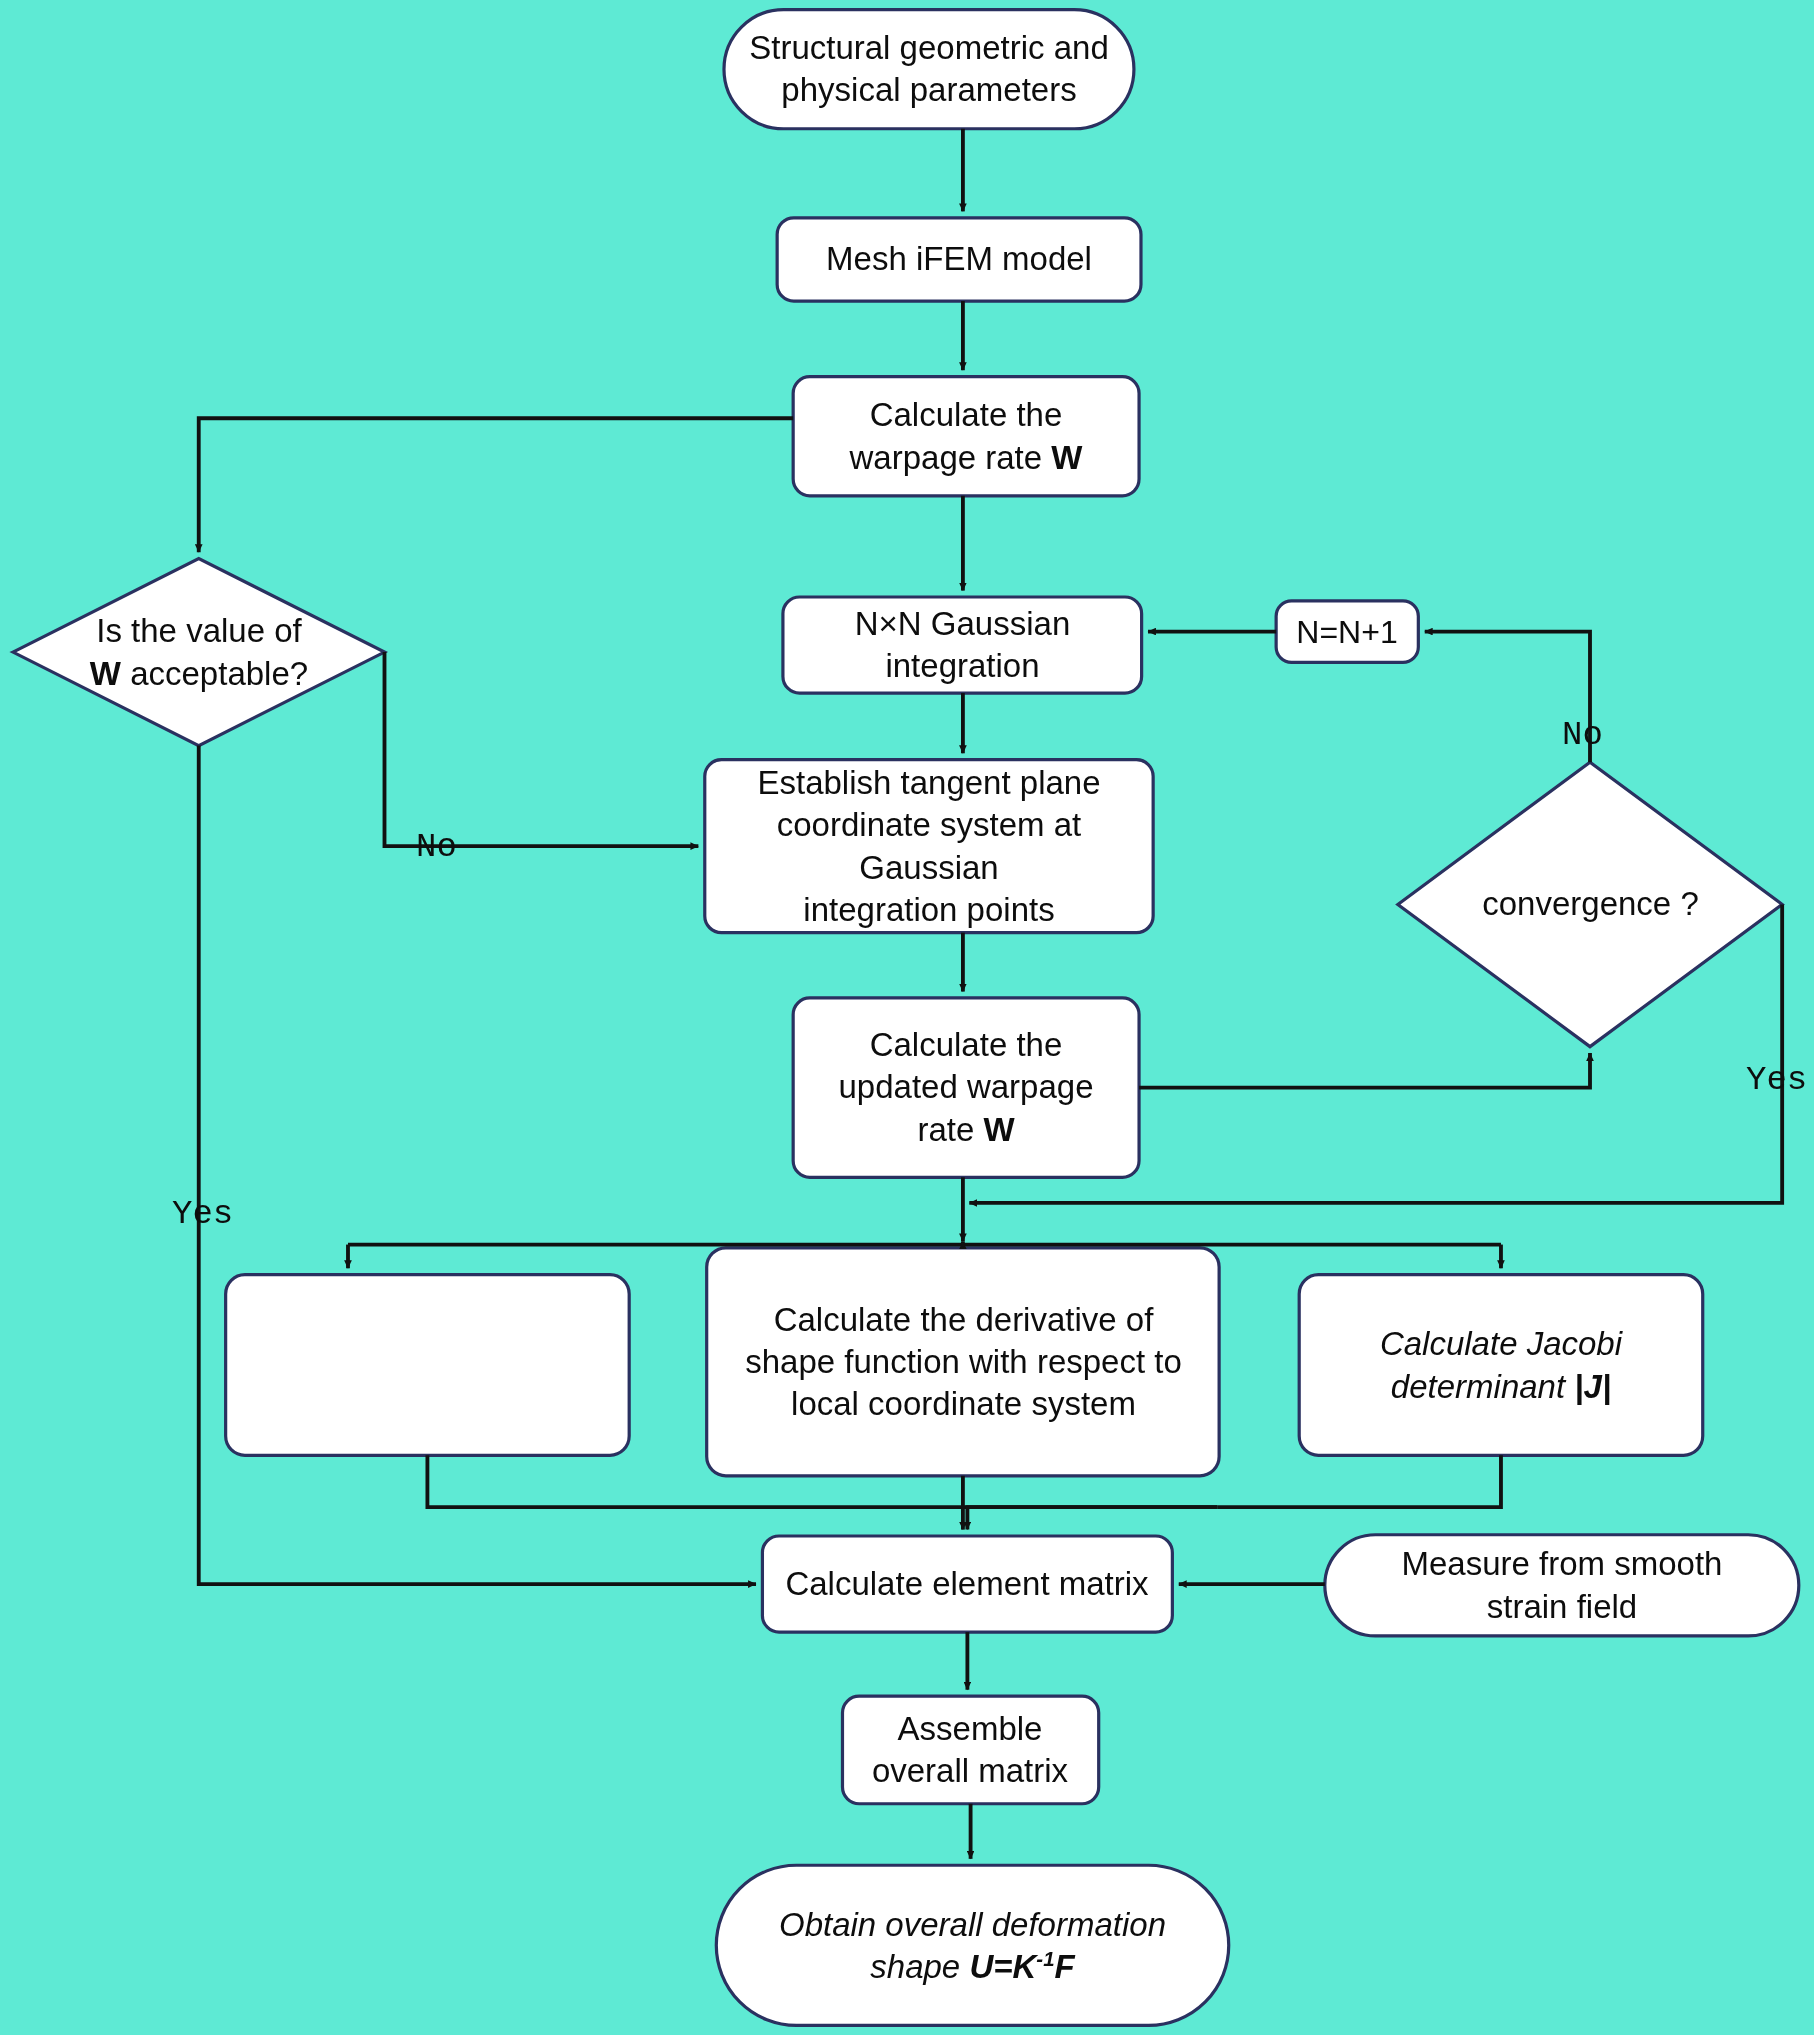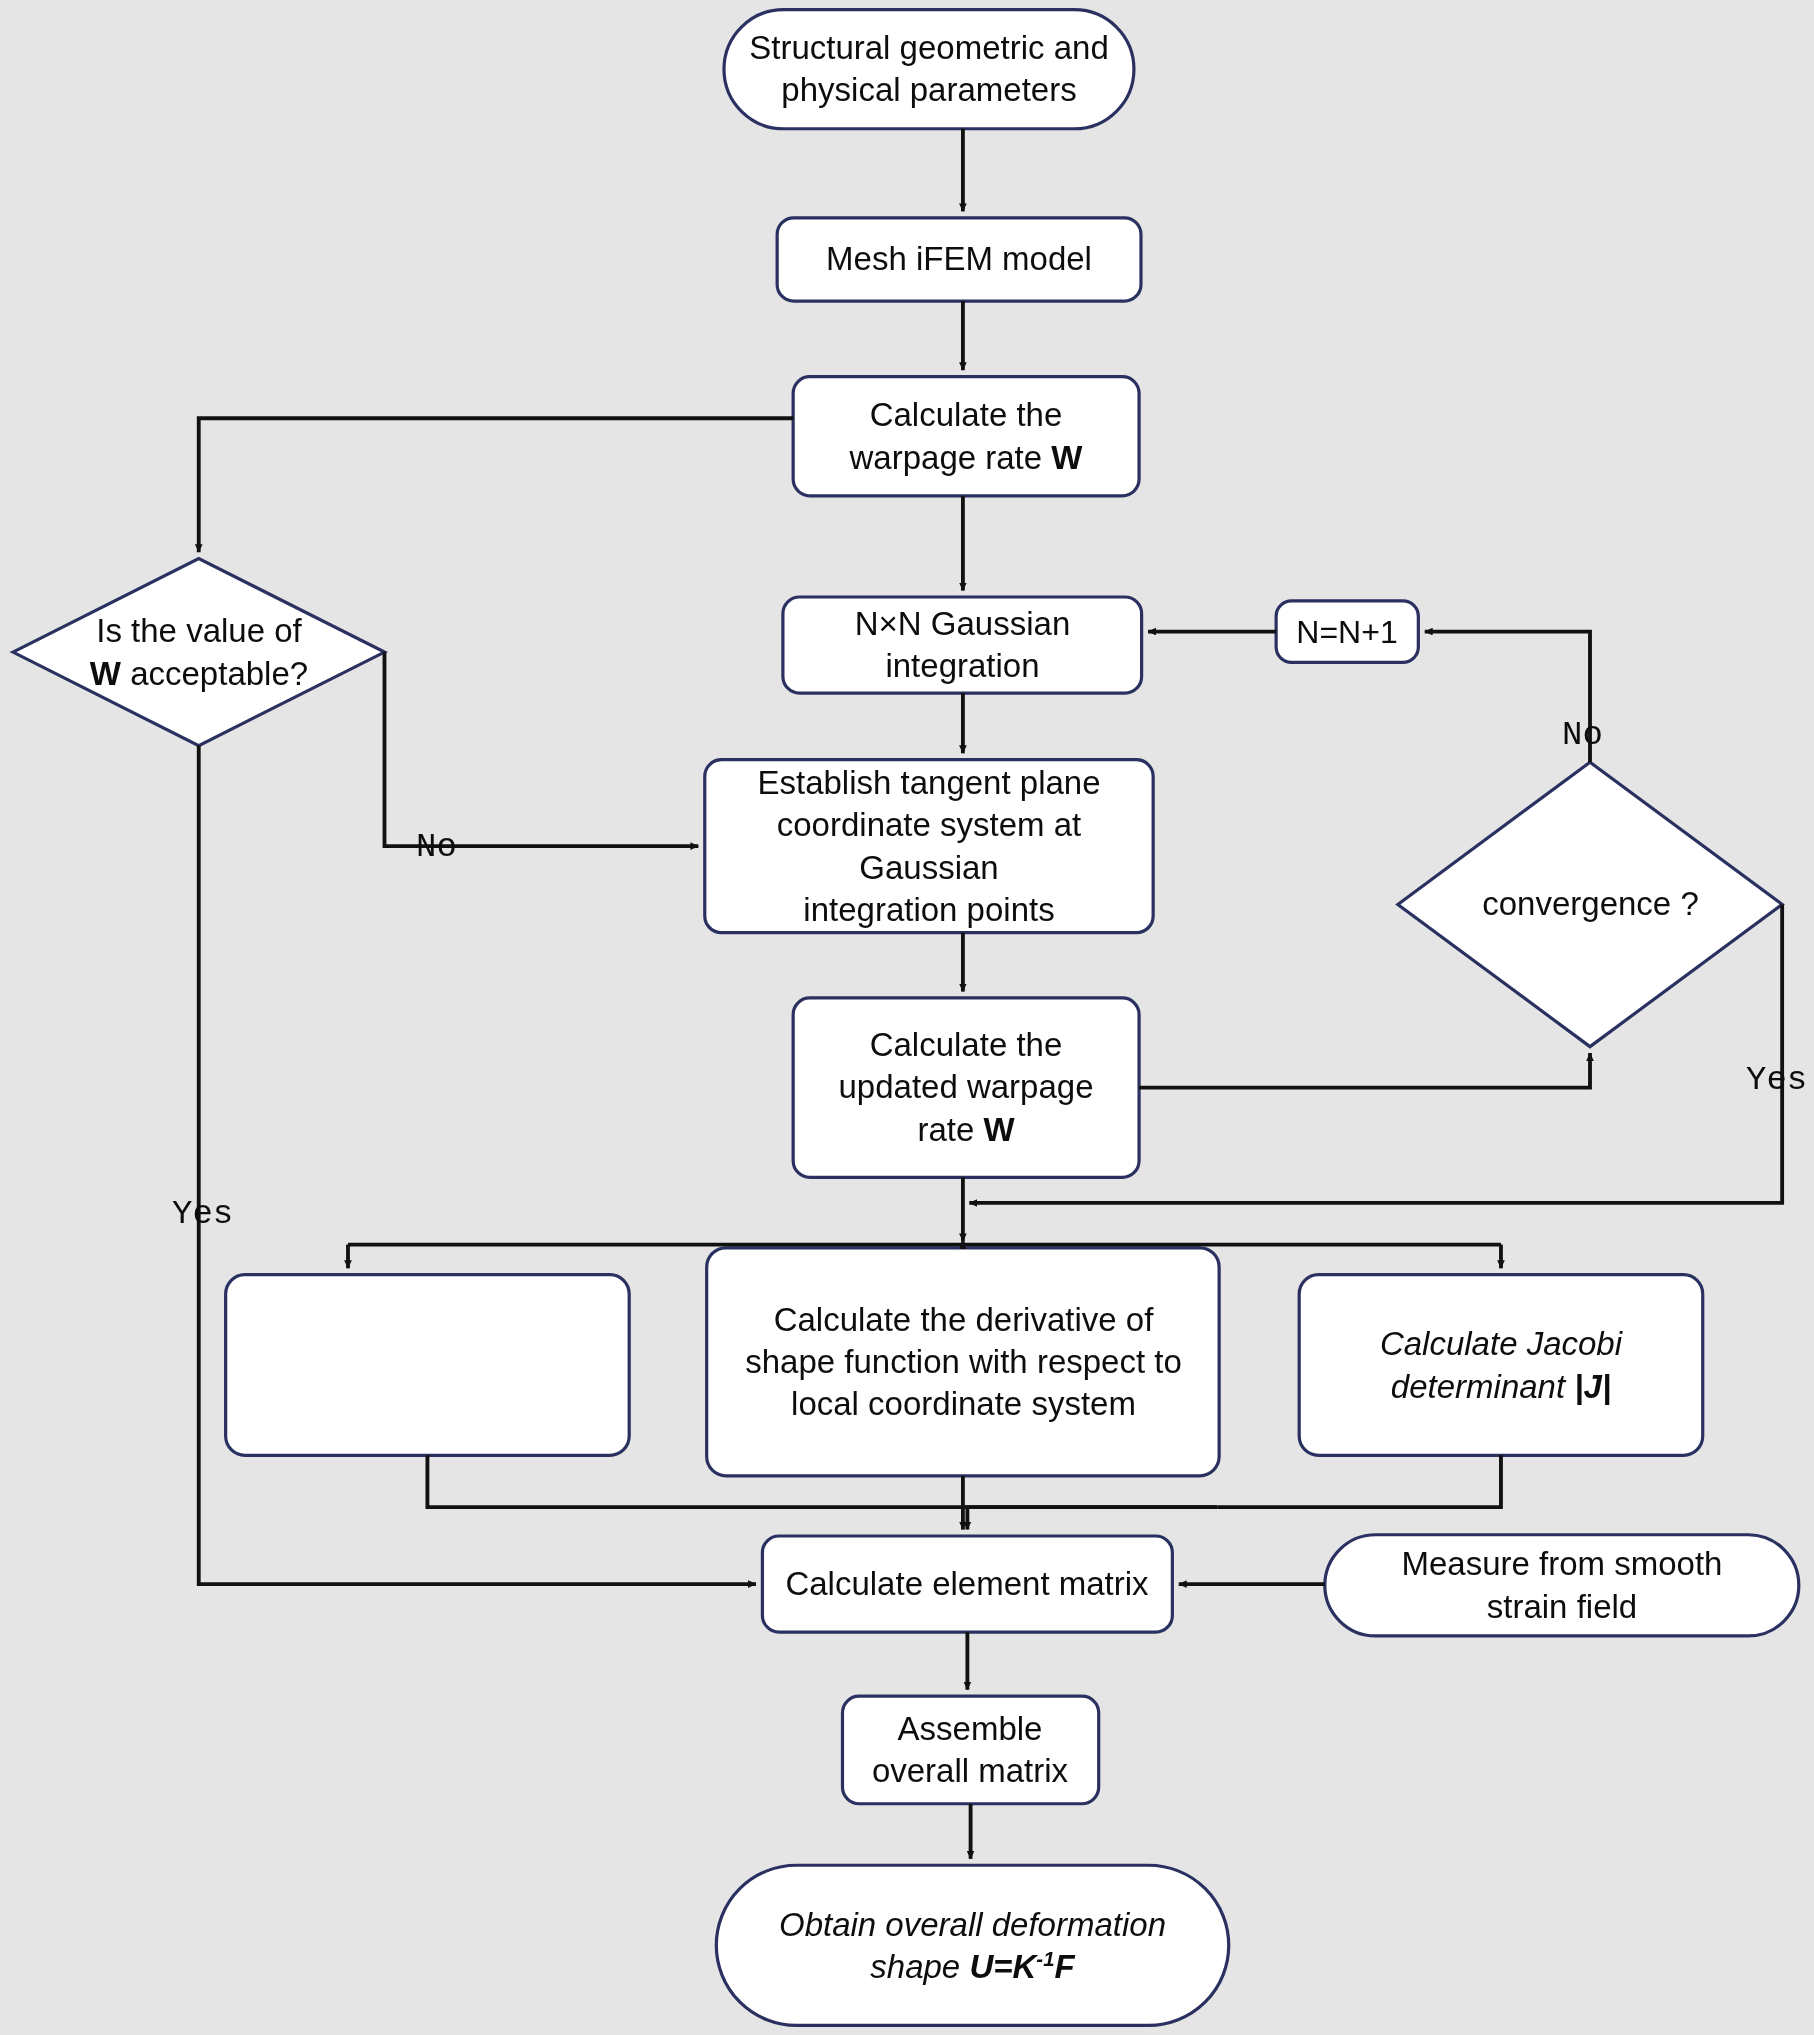--- a/index.html
+++ b/index.html
@@ -1,17 +1,17 @@
 <!DOCTYPE html>
 <html style="font-size:10.3px"><head>
 <meta charset="utf-8">
 <style>
   html,body{margin:0;padding:0;background:#ffffff;}
   body{font-family:"Liberation Sans", sans-serif;}
-  #stage{position:relative;width:1815px;height:2035px;background:#e5e5e5;overflow:hidden;}
+  #stage{position:relative;width:1815px;height:2035px;background:#5eead4;overflow:hidden;}
   svg.layer{position:absolute;left:0;top:0;width:1815px;height:2035px;}
   .node-text{
     position:absolute;display:flex;align-items:center;justify-content:center;
     text-align:center;color:#0d0d0d;font-family:"Liberation Sans", sans-serif;
     line-height:1.28;pointer-events:none;white-space:pre-line;
   }
   .edge-label{
     position:absolute;color:#0d0d0d;font-family:Liberation Mono, monospace;
     font-size:34px;line-height:1;white-space:nowrap;
   }

